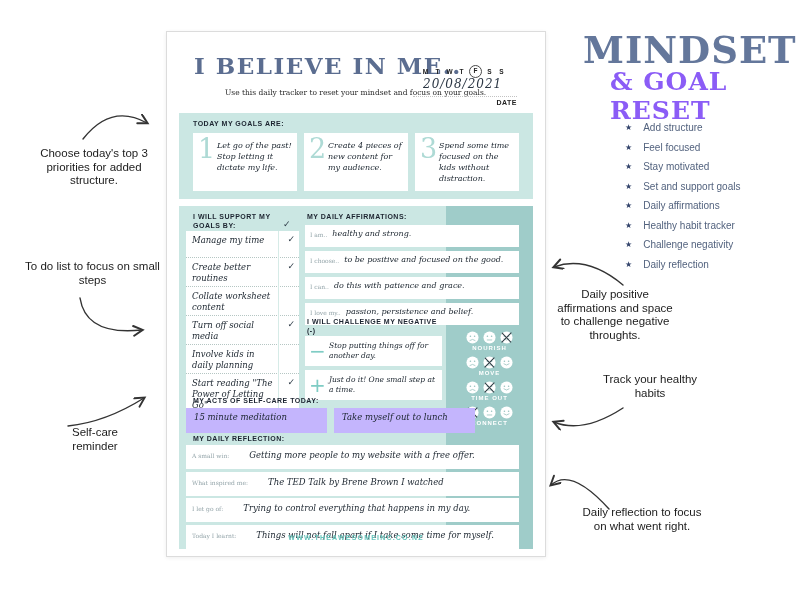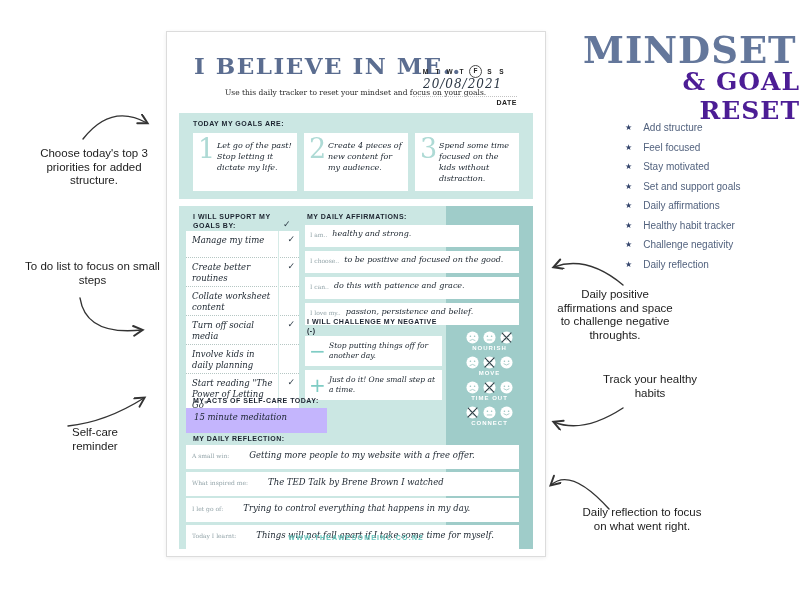--- a/index.html
+++ b/index.html
@@ -80,21 +80,21 @@
   .ref-prompt{font-family:"DejaVu Serif",serif;font-size:6px;color:#93a4a9;white-space:nowrap;margin-top:5px;}
   .ref-text{font-size:8.5px;margin-top:3px;white-space:nowrap;}
 
   .footer-url{left:0;top:328px;width:354px;text-align:center;font-size:7px;font-weight:700;
               color:#66c4bb;letter-spacing:1.2px;}
 
   
   .rp-title{position:absolute;left:583px;top:31px;font-family:"DejaVu Serif",serif;font-weight:700;
             font-size:37px;line-height:38px;letter-spacing:1px;color:#64779b;}
   .rp-sub{position:absolute;left:610px;top:67px;font-family:"DejaVu Serif",serif;font-weight:700;
-          font-size:25px;letter-spacing:1px;color:#4c1d95;text-align:right;}
+          font-size:25px;letter-spacing:1px;color:#8b5cf6;}
   .benefits{position:absolute;left:585px;top:106px;list-style:none;}
   .benefit{display:flex;gap:11px;margin-bottom:7.5px;font-size:10px;color:#52627e;align-items:flex-start;}
   .benefit .star{color:#33436b;font-size:8px;line-height:12px;}
 
   
   .anno{position:absolute;text-align:center;font-size:11.5px;line-height:13.5px;color:#1c1c1c;}
   .arrow{position:absolute;overflow:visible;}
   .arrow path{fill:none;stroke:#333;stroke-width:1.4;stroke-linecap:round;}
 </style>
 </head>
@@ -463,20 +463,21 @@
           </div>
           <div class="chal-row">
             <span class="chal-sign">+</span>
             <span class="chal-text hand">Just do it! One small step at a time.</span>
           </div>
         </div>
 
       <div class="abs sc-header hdr">MY ACTS OF SELF-CARE TODAY:</div>
       <div class="abs sc-boxes" id="sc-boxes">
           <div class="sc-box hand">15 minute meditation</div>
+          <div class="sc-box hand">Take myself out to lunch</div>
         </div>
 
       <div class="abs ref-header hdr">MY DAILY REFLECTION:</div>
       <div class="abs ref-rows" id="ref-rows">
           <div class="ref-row">
             <span class="ref-prompt">A small win:</span>
             <span class="ref-text hand">Getting more people to my website with a free offer.</span>
           </div>
           <div class="ref-row">
             <span class="ref-prompt">What inspired me:</span>

